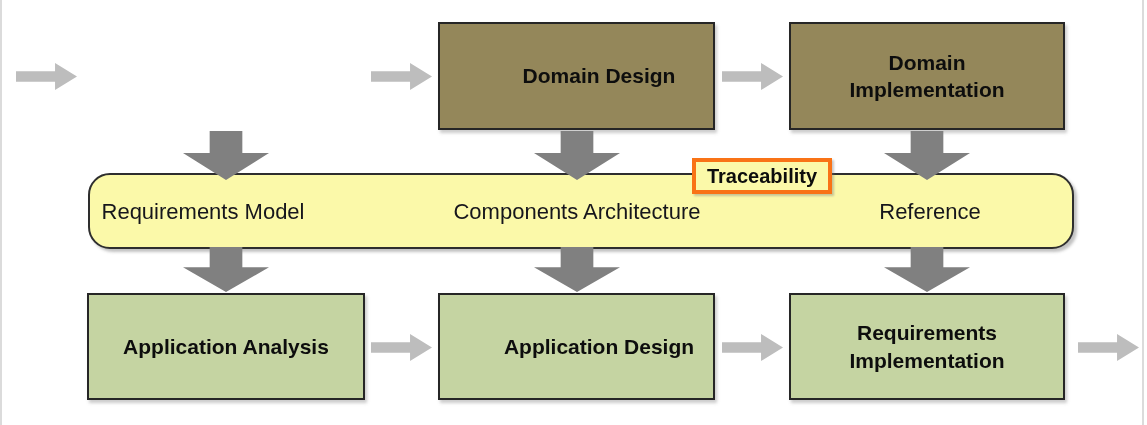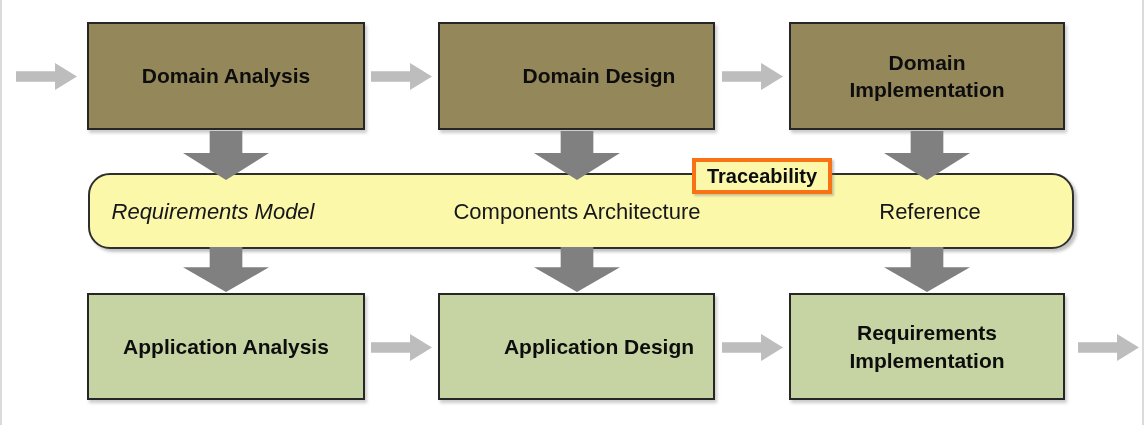--- a/index.html
+++ b/index.html
@@ -41,21 +41,21 @@
     border:2px solid var(--band-border,#2e2e2e);
     border-radius:22px;
     box-sizing:border-box;
     box-shadow:3px 3px 3px rgba(120,120,120,0.45);
   }
   .band-label{
     position:absolute;top:199px;
     transform:translateX(-50%);
     font-size:22px;color:#16161c;white-space:nowrap;
   }
-  .band-label.bl1{left:213px;font-style:italic;}
+  .band-label.bl1{left:203px;}
   .band-label.bl2{left:577px;}
   .band-label.bl3{left:930px;}
 
   .tag{
     position:absolute;
     left:692px;top:158px;width:140px;height:36px;
     background:var(--yellow,#FBF9A9);
     border:4px solid #f97316;
     box-sizing:border-box;
     display:flex;align-items:center;justify-content:center;
@@ -90,23 +90,20 @@
   <div class="edge-line" style="left:0px"></div>
   <div class="edge-line" style="left:1142px"></div>
 
   <div class="arrow-right ar-y1" style="left:16px"></div>
   <div class="arrow-right ar-y1" style="left:371px"></div>
   <div class="arrow-right ar-y1" style="left:722px"></div>
   <div class="arrow-right ar-y2" style="left:371px"></div>
   <div class="arrow-right ar-y2" style="left:722px"></div>
   <div class="arrow-right ar-y2" style="left:1078px"></div>
 
-  <div class="stage-box domain row1 col1">
-    <span class="stage-label">Domain Analysis</span>
-  </div>
   <div class="stage-box domain row1 col2">
     <span class="stage-label">Domain Design</span>
   </div>
   <div class="stage-box domain row1 col3">
     <span class="stage-label narrow">Domain Implementation</span>
   </div>
 
   <div class="band"></div>
   <span class="band-label bl1">Requirements Model</span>
   <span class="band-label bl2">Components Architecture</span>

